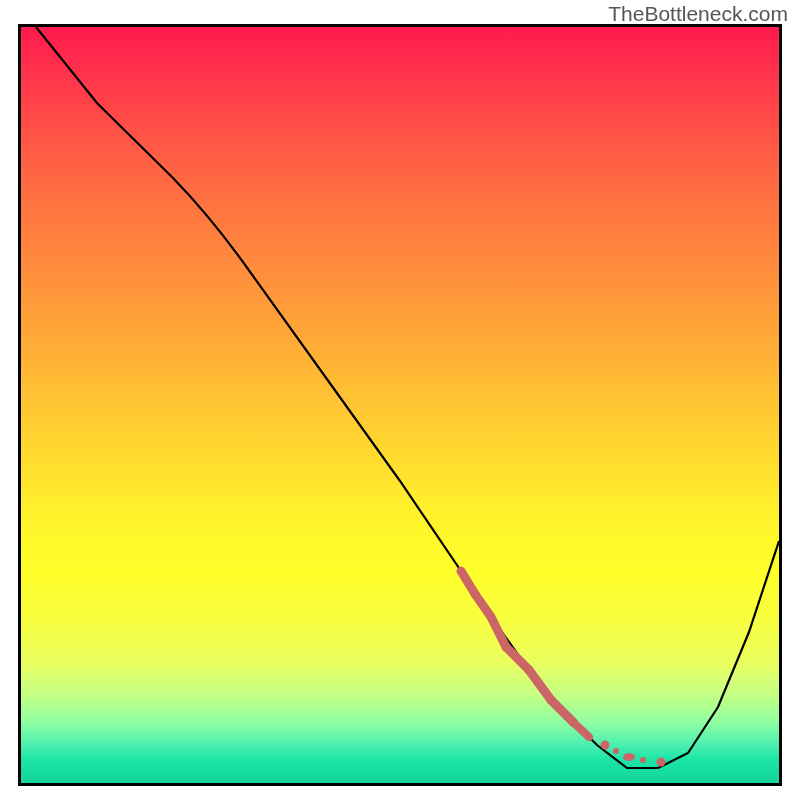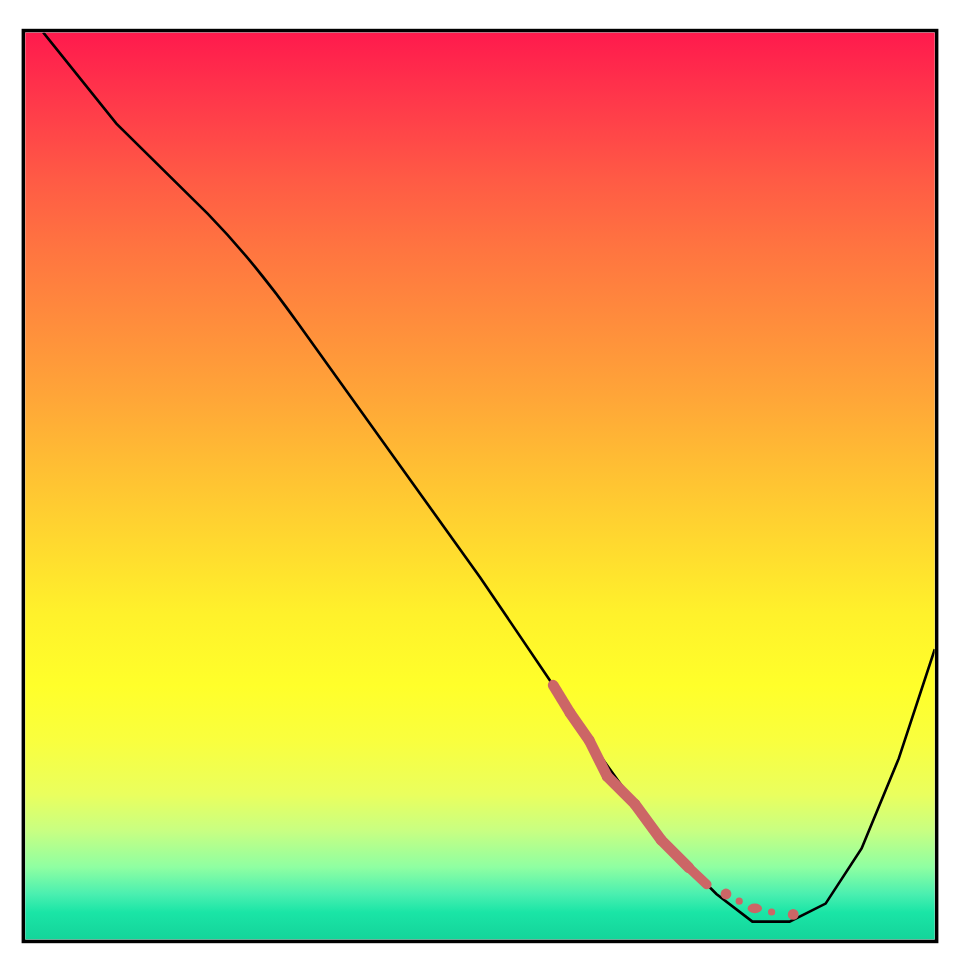--- a/index.html
+++ b/index.html
@@ -66,20 +66,21 @@
     left: 0;
     top: 0;
     width: 100%;
     height: 100%;
   }
 </style>
 </head>
 <body>
 
 <div class="container">
+  <div class="watermark">TheBottleneck.com</div>
   <div class="plot-area">
     <div class="gradient-bg"></div>
     <svg class="curve" viewBox="0 0 758 756" preserveAspectRatio="none">
       <path d="M 15 0
                L 76 76
                L 152 151
                Q 190 190 227 242
                L 303 348
                L 379 454
                L 440 544

